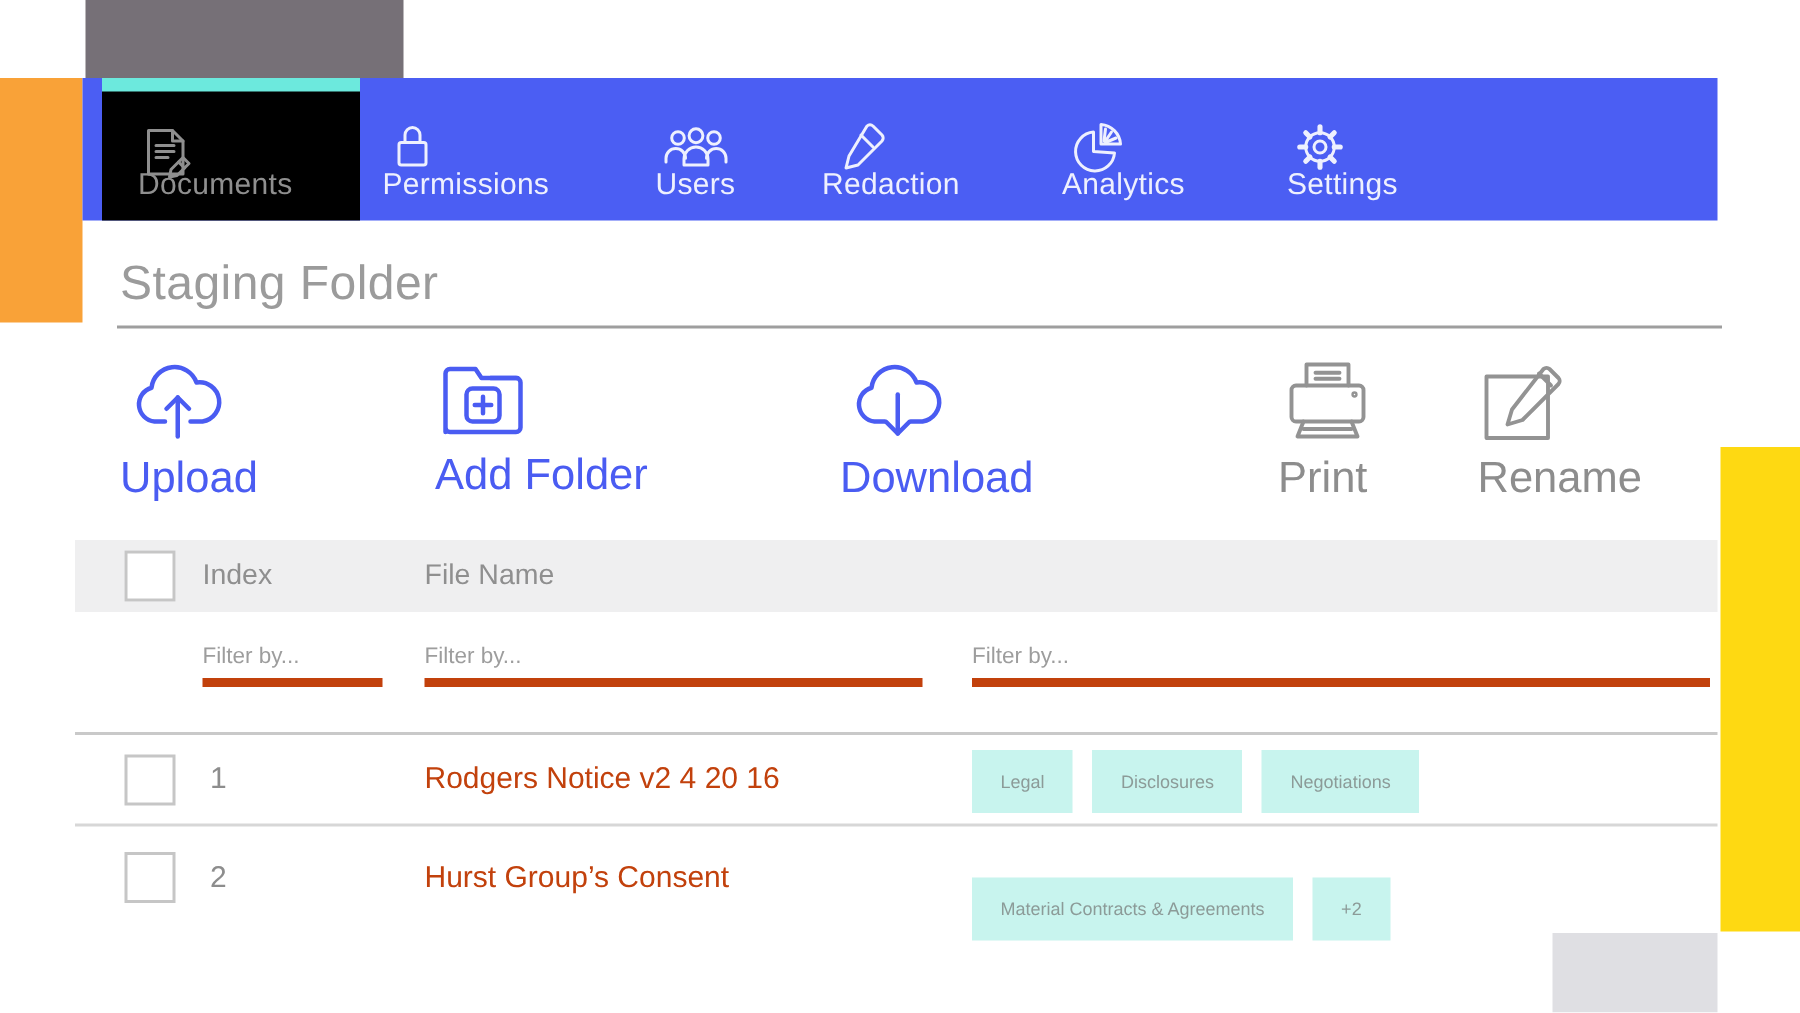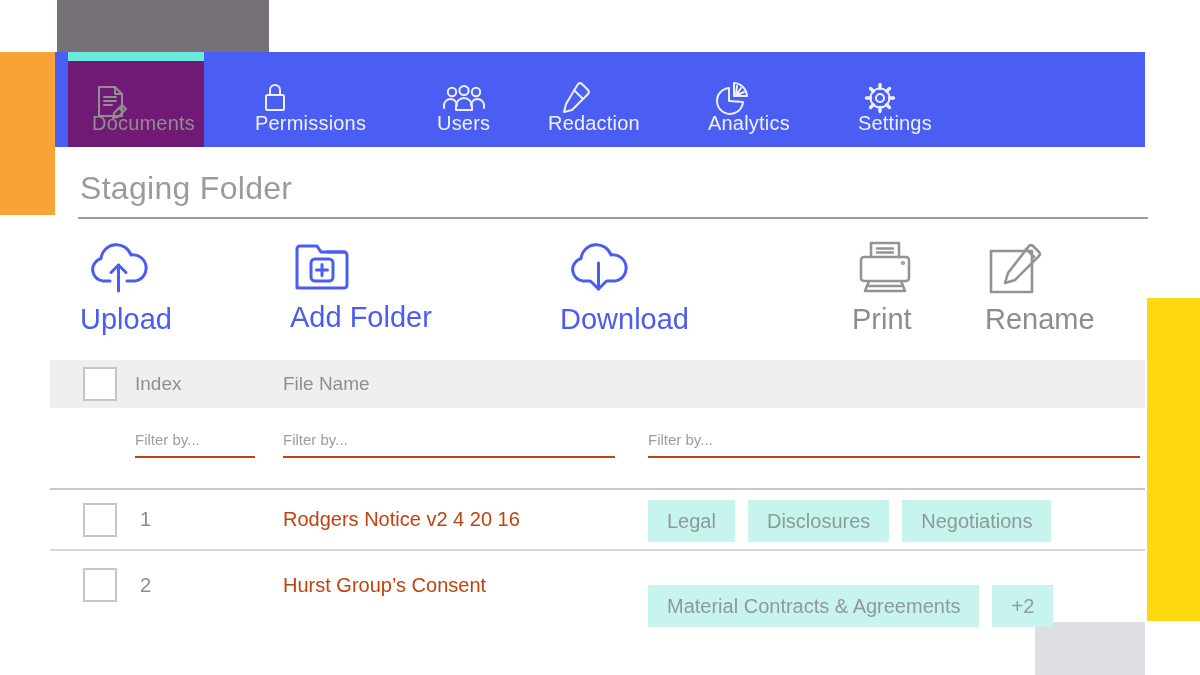--- a/index.html
+++ b/index.html
@@ -14,21 +14,21 @@
   .block-yellow-right{ left:1147px;top:298px; width:53px;  height:323px; background:#fed912; }
   .block-gray-bottom { left:1035px;top:622px; width:110px; height:53px;  background:#dfdfe3; }
 
   
   .navbar { position:absolute; left:55px; top:52px; width:1090px; height:95px; background:#4b5ef3; }
   .nav-tab { position:absolute; top:0; height:95px; color:#eef0fe; cursor:pointer; }
   .nav-tab .tab-icon { position:absolute; top:28px; }
   .nav-tab .tab-label { position:absolute; bottom:12px; left:0; font-size:20px; letter-spacing:.2px; white-space:nowrap; }
   .nav-tab svg { display:block; stroke:currentColor; fill:none; stroke-width:2; stroke-linecap:round; stroke-linejoin:round; }
 
-  .tab-documents { left:13px; width:136px; background:#701a75; color:#8f8f8f; border-top:9px solid #6ce9dd;padding-left:46px; }
+  .tab-documents { left:13px; width:172px; background:#000000; color:#8f8f8f; border-top:9px solid #6ce9dd;padding-left:46px; }
   .tab-documents .tab-icon { left:24px; top:21px; }
   .tab-documents .tab-label { left:24px; }
 
   .tab-permissions { left:200px; } .tab-permissions .tab-icon { left:3px; } 
   .tab-users       { left:382px; } .tab-users .tab-icon { left:3px; }
   .tab-redaction   { left:493px; } .tab-redaction .tab-icon { left:6px; }
   .tab-analytics   { left:653px; } .tab-analytics .tab-icon { left:4px; }
   .tab-settings    { left:803px; } .tab-settings .tab-icon { left:4px; }
 
   
@@ -50,21 +50,21 @@
 
   
   .tbl-header { position:absolute; left:50px; top:360px; width:1095px; height:48px; background:#efeff0; }
   .col-label { position:absolute; top:13px; font-size:19px; color:#8f8f8f; white-space:nowrap; }
   .col-index { left:85px; } .col-file { left:233px; } .col-cat { left:598px; }
 
   .checkbox { position:absolute; width:34px; height:34px; background:#ffffff; border:2px solid #c6c6c6; cursor:pointer; }
   .cb-header { left:33px; top:7px; }
 
   .filter-row { position:absolute; left:50px; top:408px; width:1095px; height:70px; }
-  .filter-input { position:absolute; top:14px; height:36px; border:none; border-bottom:2px solid #c2410c;
+  .filter-input { position:absolute; top:14px; height:36px; border:none; border-bottom:6px solid #c2410c;
                   background:transparent; font-family:"Liberation Sans",sans-serif; font-size:15px; color:#8f8f8f; outline:none; }
   .filter-input::placeholder { color:#9d9d9d; opacity:1; }
   .fi-index { left:85px;  width:120px; }
   .fi-file  { left:233px; width:332px; }
   .fi-cat   { left:598px; width:492px; }
 
   .row-sep-top { position:absolute; left:50px; top:488px; width:1095px; border-top:2px solid #c9c9c9; }
 
   .tbl-row { position:absolute; left:50px; width:1095px; }
   .row-1 { top:490px; height:61px; border-bottom:2px solid #d7d7d7; }
@@ -73,21 +73,21 @@
   .row-1 .checkbox { top:13px; }
   .row-2 .checkbox { top:16px; }
   .cell-index { position:absolute; left:90px; font-size:20px; color:#8d8d8d; }
   .cell-file  { position:absolute; left:233px; font-size:20px; color:#c2410c; white-space:nowrap; }
   .row-1 .cell-index, .row-1 .cell-file { top:18px; }
   .row-2 .cell-index, .row-2 .cell-file { top:22px; }
 
   .tags { position:absolute; left:598px; display:flex; gap:13px; }
   .row-1 .tags { top:10px; }
   .row-2 .tags { top:33px; }
-  .tag { height:42px; display:flex; align-items:center; padding:0 19px; background:#c8f4ee; color:#8c9b98; font-size:20px; white-space:nowrap; }
+  .tag { height:42px; display:flex; align-items:center; padding:0 19px; background:#c8f4ee; color:#8c9b98; font-size:12px; white-space:nowrap; }
 </style>
 </head>
 <body>
 
 <div id="app">
 
   <div class="block block-gray-top"></div>
   <div class="block block-orange-left"></div>
   <div class="block block-yellow-right"></div>
   <div class="block block-gray-bottom"></div>

